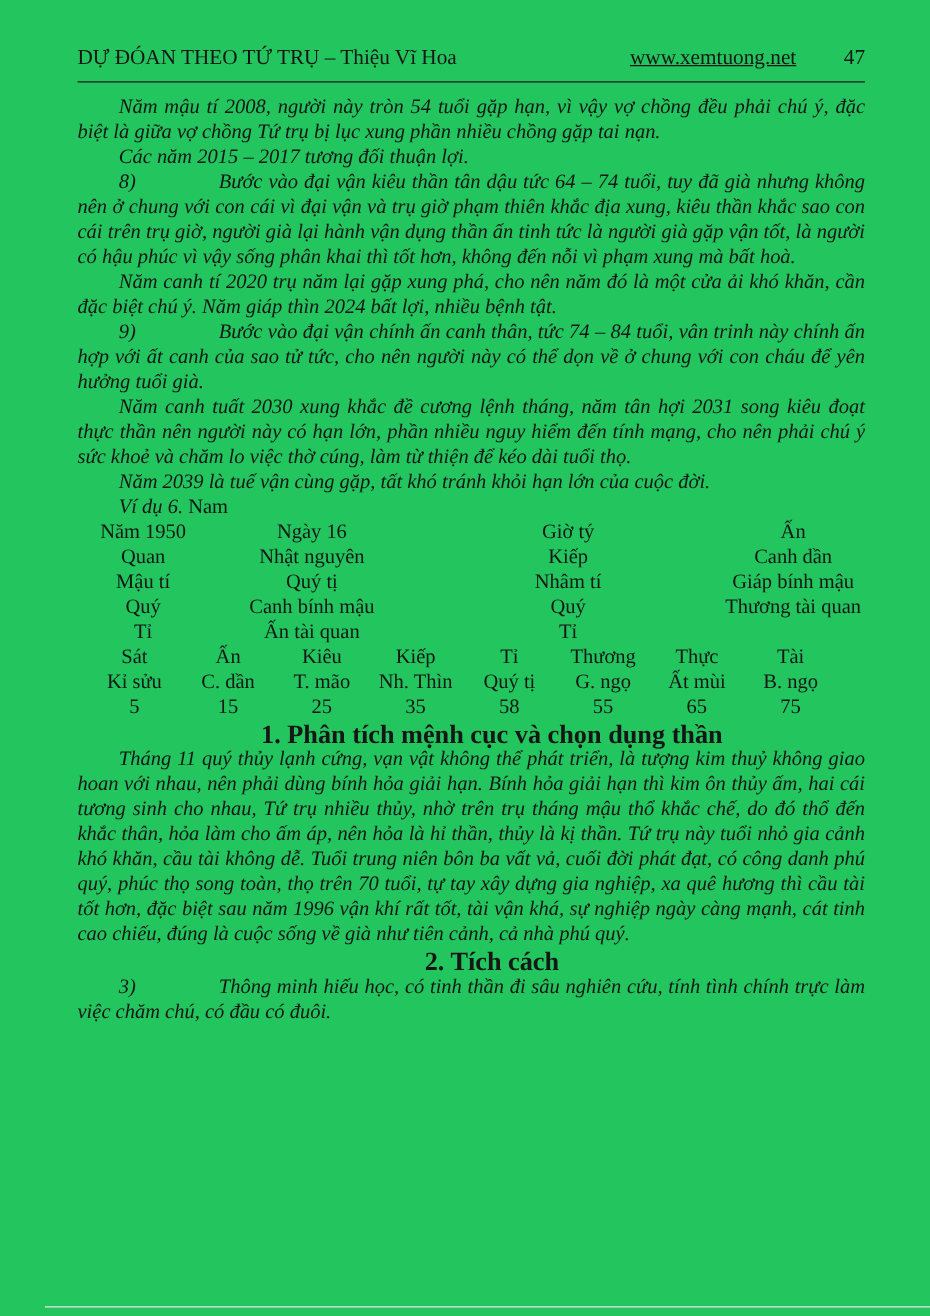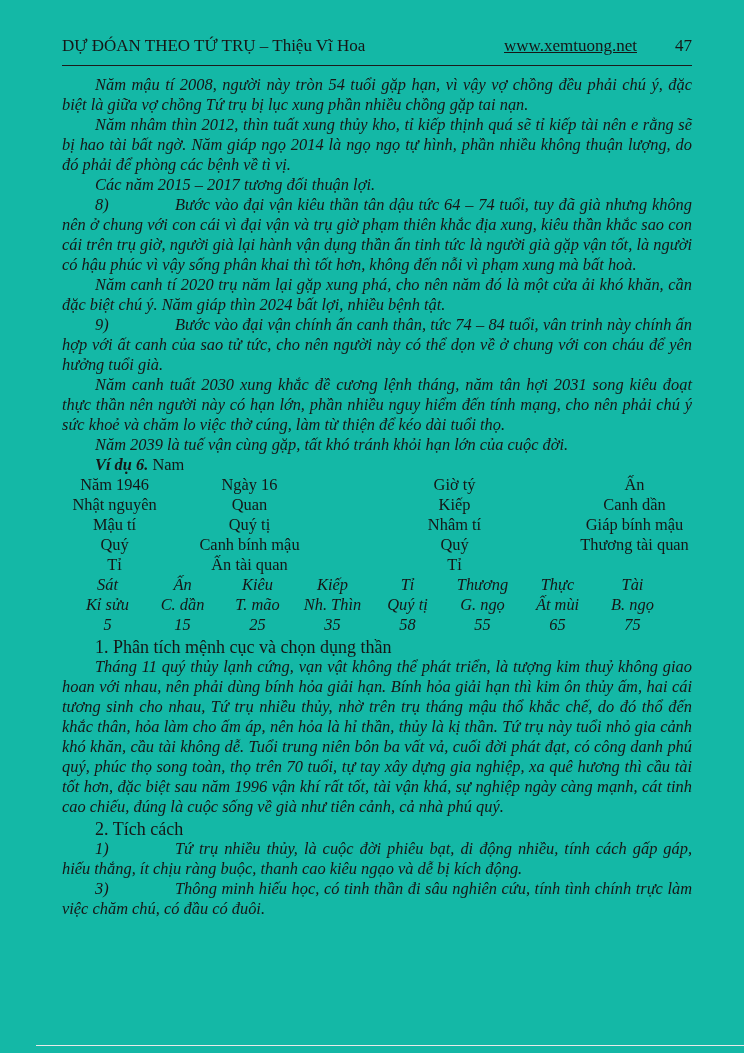--- a/index.html
+++ b/index.html
@@ -1,72 +1,71 @@
 <!DOCTYPE html>
 <html><head>
 <meta charset="utf-8">
 <style>
   html,body{margin:0;padding:0;background:#888;}
   .page{
-    width:744px;height:1053px;background:#14b8a6;position:relative;
+    width:744px;height:1053px;background:#22c55e;position:relative;
     font-family:"Liberation Serif","DejaVu Serif",serif;
     color:#161616;overflow:hidden;box-sizing:border-box;
   }
   .hdr{
     display:flex;justify-content:space-between;align-items:baseline;
     padding:36px 52px 0 62px;font-size:17px;
   }
   .hdr-right{display:flex;align-items:flex-end;gap:38px;}
   .site{text-decoration:underline;}
   .rule{margin:9px 52px 0 62px;border-top:1.6px solid #1c1c1c;height:0;}
   .content{padding:9px 52px 0 62px;font-size:16.4px;line-height:20px;}
   .para{margin:0;text-indent:33px;text-align:justify;font-style:italic;}
   .pnum{display:inline-block;width:80px;text-indent:0;}
-  .heading{margin:2px 0 0 0;font-weight:normal;text-indent:33px;font-size:18px;}
+  .heading{margin:2px 0 0 0;font-weight:bold;text-indent:33px;font-size:21px;text-align:center;}
   .example-label{margin:0;text-indent:33px;}
-  .example-label .bi{font-weight:bold;font-style:italic;}
+  .example-label .bi{font-weight:normal;font-style:italic;}
   .grid4{display:grid;grid-template-columns:105px 165px 245px 115px;}
-  .grid8{display:grid;grid-template-columns:repeat(8,75px);margin-left:8px;font-style:italic;}
+  .grid8{display:grid;grid-template-columns:repeat(8,75px);margin-left:8px;}
   .cell{text-align:center;line-height:20px;white-space:nowrap;}
   .scan-line{position:absolute;left:36px;right:0;bottom:7px;height:1px;background:#e9e9e9;}
 </style>
 </head>
 <body>
 
 <div class="page">
 
   <div class="hdr">
     <span>DỰ ĐÓAN THEO TỨ TRỤ – Thiệu Vĩ Hoa</span>
     <span class="hdr-right">
       <span class="site">www.xemtuong.net</span>
       <span>47</span>
     </span>
   </div>
   <div class="rule"></div>
 
   <div class="content">
 
     <p class="para"><span>Năm mậu tí 2008, người này tròn 54 tuổi gặp hạn, vì vậy vợ chồng đều phải chú ý, đặc biệt là giữa vợ chồng Tứ trụ bị lục xung phần nhiều chồng gặp tai nạn.</span></p>
-    <p class="para"><span>Năm nhâm thìn 2012, thìn tuất xung thủy kho, tỉ kiếp thịnh quá sẽ tỉ kiếp tài nên e rằng sẽ bị hao tài bất ngờ. Năm giáp ngọ 2014 là ngọ ngọ tự hình, phần nhiều không thuận lượng, do đó phải để phòng các bệnh về tì vị.</span></p>
     <p class="para"><span>Các năm 2015 – 2017 tương đối thuận lợi.</span></p>
     <p class="para"><span class="pnum">8)</span><span>Bước vào đại vận kiêu thần tân dậu tức 64 – 74 tuổi, tuy đã già nhưng không nên ở chung với con cái vì đại vận và trụ giờ phạm thiên khắc địa xung, kiêu thần khắc sao con cái trên trụ giờ, người già lại hành vận dụng thần ấn tinh tức là người già gặp vận tốt, là người có hậu phúc vì vậy sống phân khai thì tốt hơn, không đến nỗi vì phạm xung mà bất hoà.</span></p>
     <p class="para"><span>Năm canh tí 2020 trụ năm lại gặp xung phá, cho nên năm đó là một cửa ải khó khăn, cần đặc biệt chú ý. Năm giáp thìn 2024 bất lợi, nhiều bệnh tật.</span></p>
     <p class="para"><span class="pnum">9)</span><span>Bước vào đại vận chính ấn canh thân, tức 74 – 84 tuổi, vân trinh này chính ấn hợp với ất canh của sao tử tức, cho nên người này có thể dọn về ở chung với con cháu để yên hưởng tuổi già.</span></p>
     <p class="para"><span>Năm canh tuất 2030 xung khắc đề cương lệnh tháng, năm tân hợi 2031 song kiêu đoạt thực thần nên người này có hạn lớn, phần nhiều nguy hiểm đến tính mạng, cho nên phải chú ý sức khoẻ và chăm lo việc thờ cúng, làm từ thiện để kéo dài tuổi thọ.</span></p>
     <p class="para"><span>Năm 2039 là tuế vận cùng gặp, tất khó tránh khỏi hạn lớn của cuộc đời.</span></p>
 
     <p class="example-label"><span class="bi">Ví dụ 6.</span> <span>Nam</span></p>
 
     <div class="grid4">
-      <span class="cell">Năm 1946</span>
+      <span class="cell">Năm 1950</span>
       <span class="cell">Ngày 16</span>
       <span class="cell">Giờ tý</span>
       <span class="cell">Ấn</span>
+      <span class="cell">Quan</span>
       <span class="cell">Nhật nguyên</span>
-      <span class="cell">Quan</span>
       <span class="cell">Kiếp</span>
       <span class="cell">Canh dần</span>
       <span class="cell">Mậu tí</span>
       <span class="cell">Quý tị</span>
       <span class="cell">Nhâm tí</span>
       <span class="cell">Giáp bính mậu</span>
       <span class="cell">Quý</span>
       <span class="cell">Canh bính mậu</span>
       <span class="cell">Quý</span>
       <span class="cell">Thương tài quan</span>
@@ -99,19 +98,18 @@
       <span class="cell">58</span>
       <span class="cell">55</span>
       <span class="cell">65</span>
       <span class="cell">75</span>
     </div>
 
     <p class="heading">1. Phân tích mệnh cục và chọn dụng thần</p>
     <p class="para">Tháng 11 quý thủy lạnh cứng, vạn vật không thể phát triển, là tượng kim thuỷ không giao hoan với nhau, nên phải dùng bính hỏa giải hạn. Bính hỏa giải hạn thì kim ôn thủy ấm, hai cái tương sinh cho nhau, Tứ trụ nhiều thủy, nhờ trên trụ tháng mậu thổ khắc chế, do đó thổ đến khắc thân, hỏa làm cho ấm áp, nên hỏa là hỉ thần, thủy là kị thần. Tứ trụ này tuổi nhỏ gia cảnh khó khăn, cầu tài không dễ. Tuổi trung niên bôn ba vất vả, cuối đời phát đạt, có công danh phú quý, phúc thọ song toàn, thọ trên 70 tuổi, tự tay xây dựng gia nghiệp, xa quê hương thì cầu tài tốt hơn, đặc biệt sau năm 1996 vận khí rất tốt, tài vận khá, sự nghiệp ngày càng mạnh, cát tinh cao chiếu, đúng là cuộc sống về già như tiên cảnh, cả nhà phú quý.</p>
 
     <p class="heading">2. Tích cách</p>
-    <p class="para"><span class="pnum">1)</span><span>Tứ trụ nhiều thủy, là cuộc đời phiêu bạt, di động nhiều, tính cách gấp gáp, hiếu thắng, ít chịu ràng buộc, thanh cao kiêu ngạo và dễ bị kích động.</span></p>
     <p class="para"><span class="pnum">3)</span><span>Thông minh hiếu học, có tinh thần đi sâu nghiên cứu, tính tình chính trực làm việc chăm chú, có đầu có đuôi.</span></p>
 
   </div>
 
   <div class="scan-line"></div>
 </div>
 
 </body></html>

